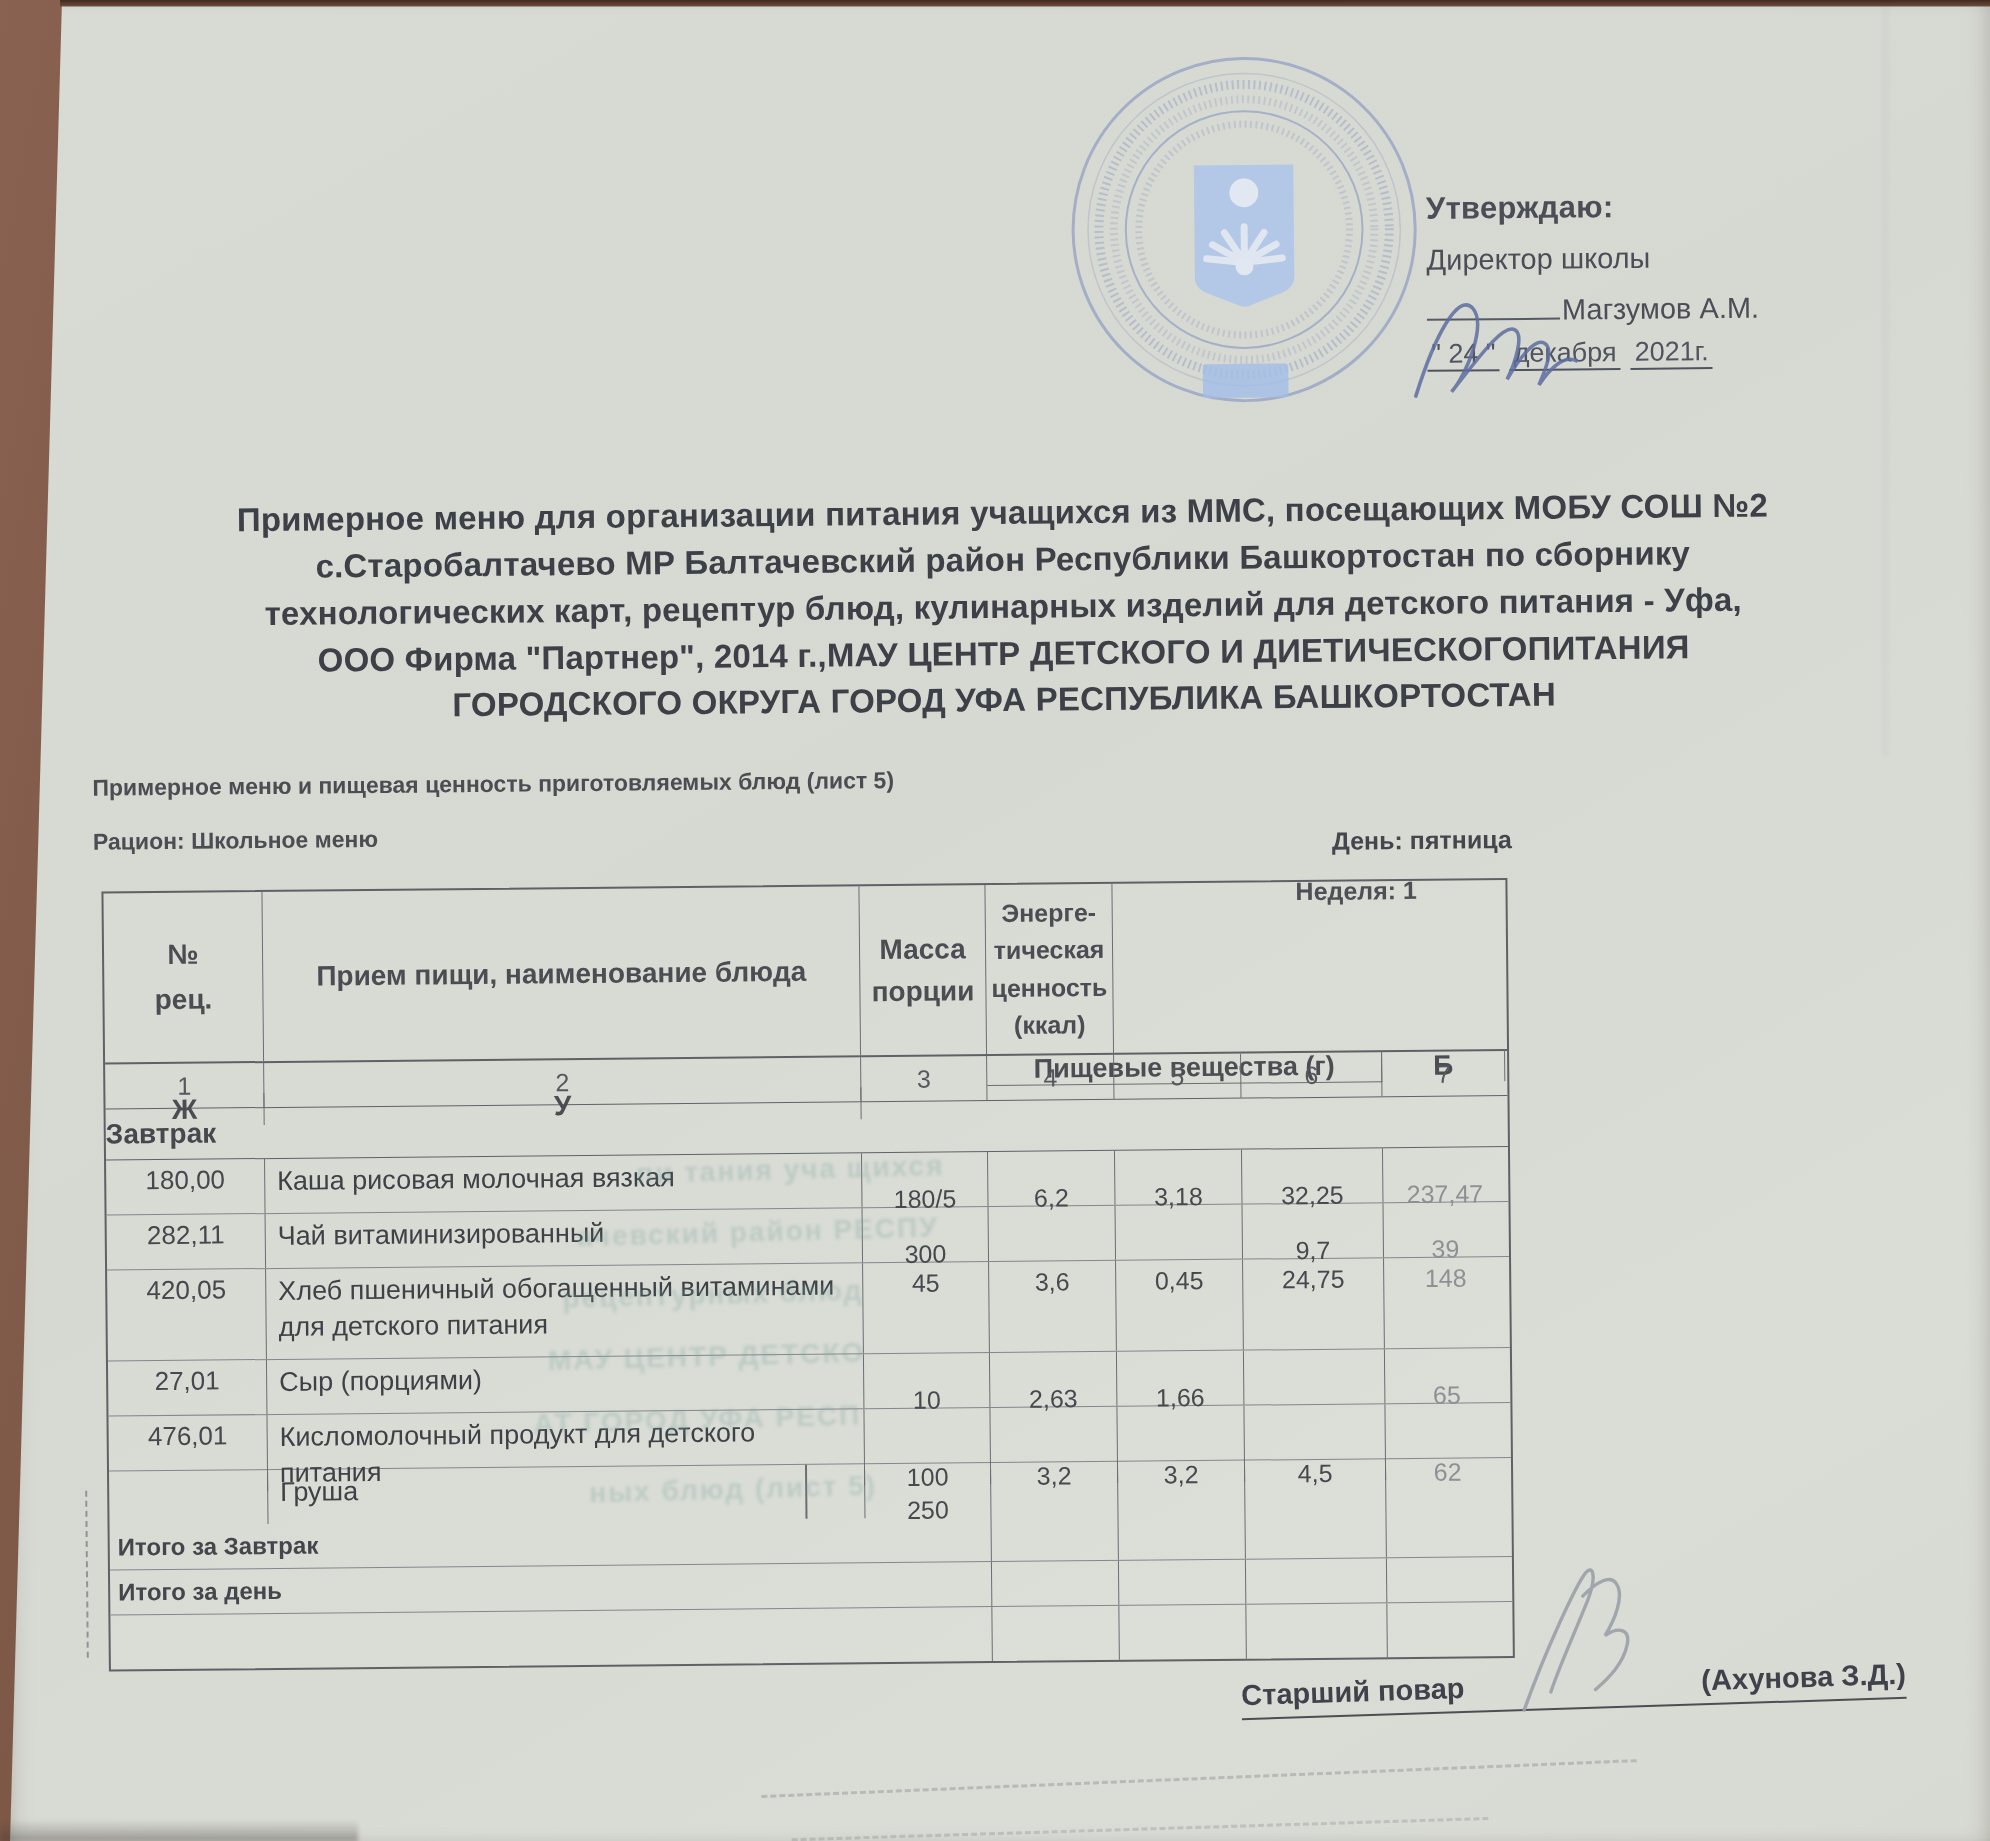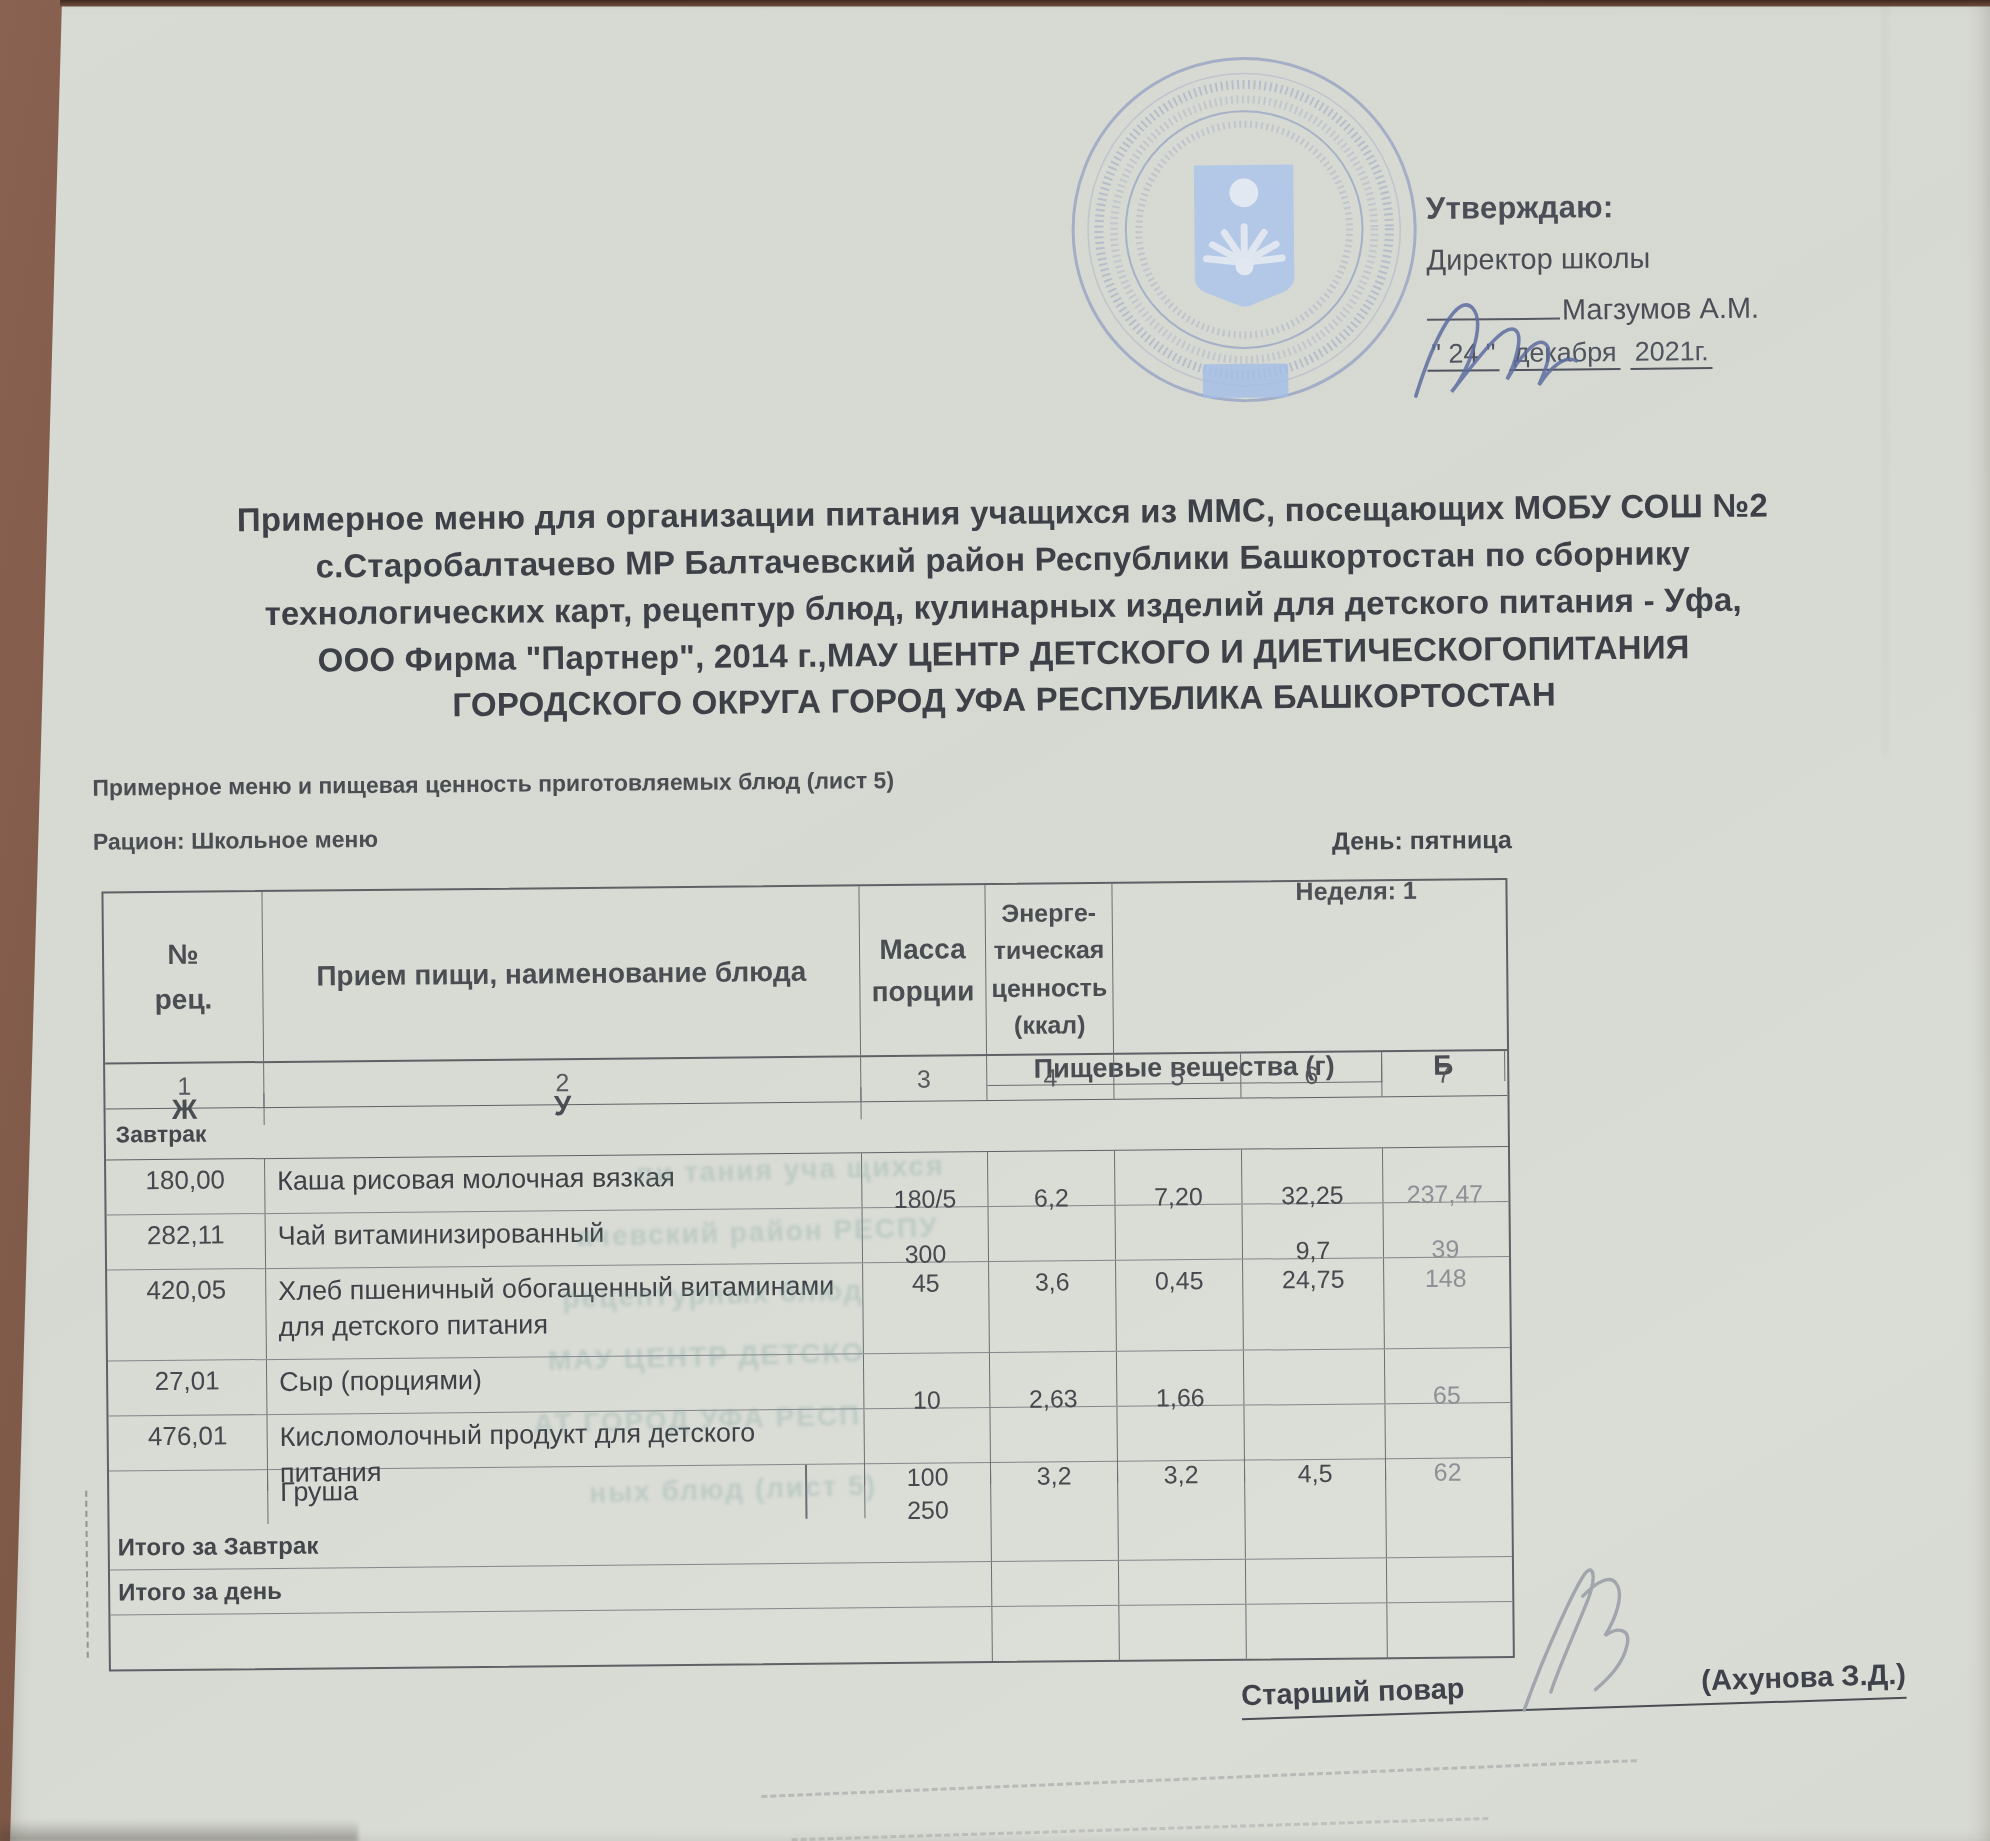--- a/index.html
+++ b/index.html
@@ -69,21 +69,21 @@
   .h-rec{grid-row:1/3;font-size:28px;line-height:1.6;}
   .h-meal{grid-row:1/3;font-size:28px;}
   .h-mass{grid-row:1/3;font-size:28px;line-height:1.5;}
   .h-nutr{grid-column:4/7;border-bottom:1.6px solid #6b6e72;font-size:27px;}
   .h-b,.h-zh,.h-u{font-size:28px;}
   .h-u{border-right:1.6px solid #6b6e72;}
   .h-energy{grid-row:1/3;border-right:none;font-size:25px;line-height:1.5;}
   .tnums{height:44px;border-bottom:1.8px solid #5f6266;font-size:25px;color:#55585c;}
   .tnums>div{display:flex;align-items:center;justify-content:center;}
   .tsection{height:50px;border-bottom:1.8px solid #5f6266;display:flex;align-items:center;}
-  .tsection span{font-size:23px;font-weight:700;color:#45484d;padding-left:10px;}
+  .tsection span{font-size:28px;font-weight:700;color:#45484d;}
   .trow{border-bottom:1.4px solid #84878b;}
   .trow:last-of-type{border-bottom:none;}
   .c-rec{font-size:26px;color:#45484d;display:flex;justify-content:center;padding-top:5px;font-weight:500;}
   .c-name{font-size:27px;color:#3e4146;padding:5px 8px 0 12px;line-height:1.32;font-weight:500;}
   .v{display:flex;align-items:flex-end;justify-content:center;font-size:25px;color:#46494e;}
   .v span{transform:translateY(7px);}
   .vtop .v{align-items:flex-start;padding-top:6px;}
   .vtop .v span{transform:none;}
   .c-kcal{color:#8d9094;}
   .gdiv{position:absolute;left:537px;top:0;bottom:0;width:1.6px;background:#6b6e72;}
@@ -197,21 +197,21 @@
           <div class="trow grid" style="height: 54px;">
             <div class="c-rec">180,00</div>
             <div class="c-name">Каша рисовая молочная вязкая</div>
             <div class="v">
               <span>180/5</span>
             </div>
             <div class="v">
               <span>6,2</span>
             </div>
             <div class="v">
-              <span>7,20</span>
+              <span>3,18</span>
             </div>
             <div class="v">
               <span>32,25</span>
             </div>
             <div class="v c-kcal">
               <span>237,47</span>
             </div>
           </div>
           <div class="trow grid" style="height: 54px;">
             <div class="c-rec">282,11</div>

